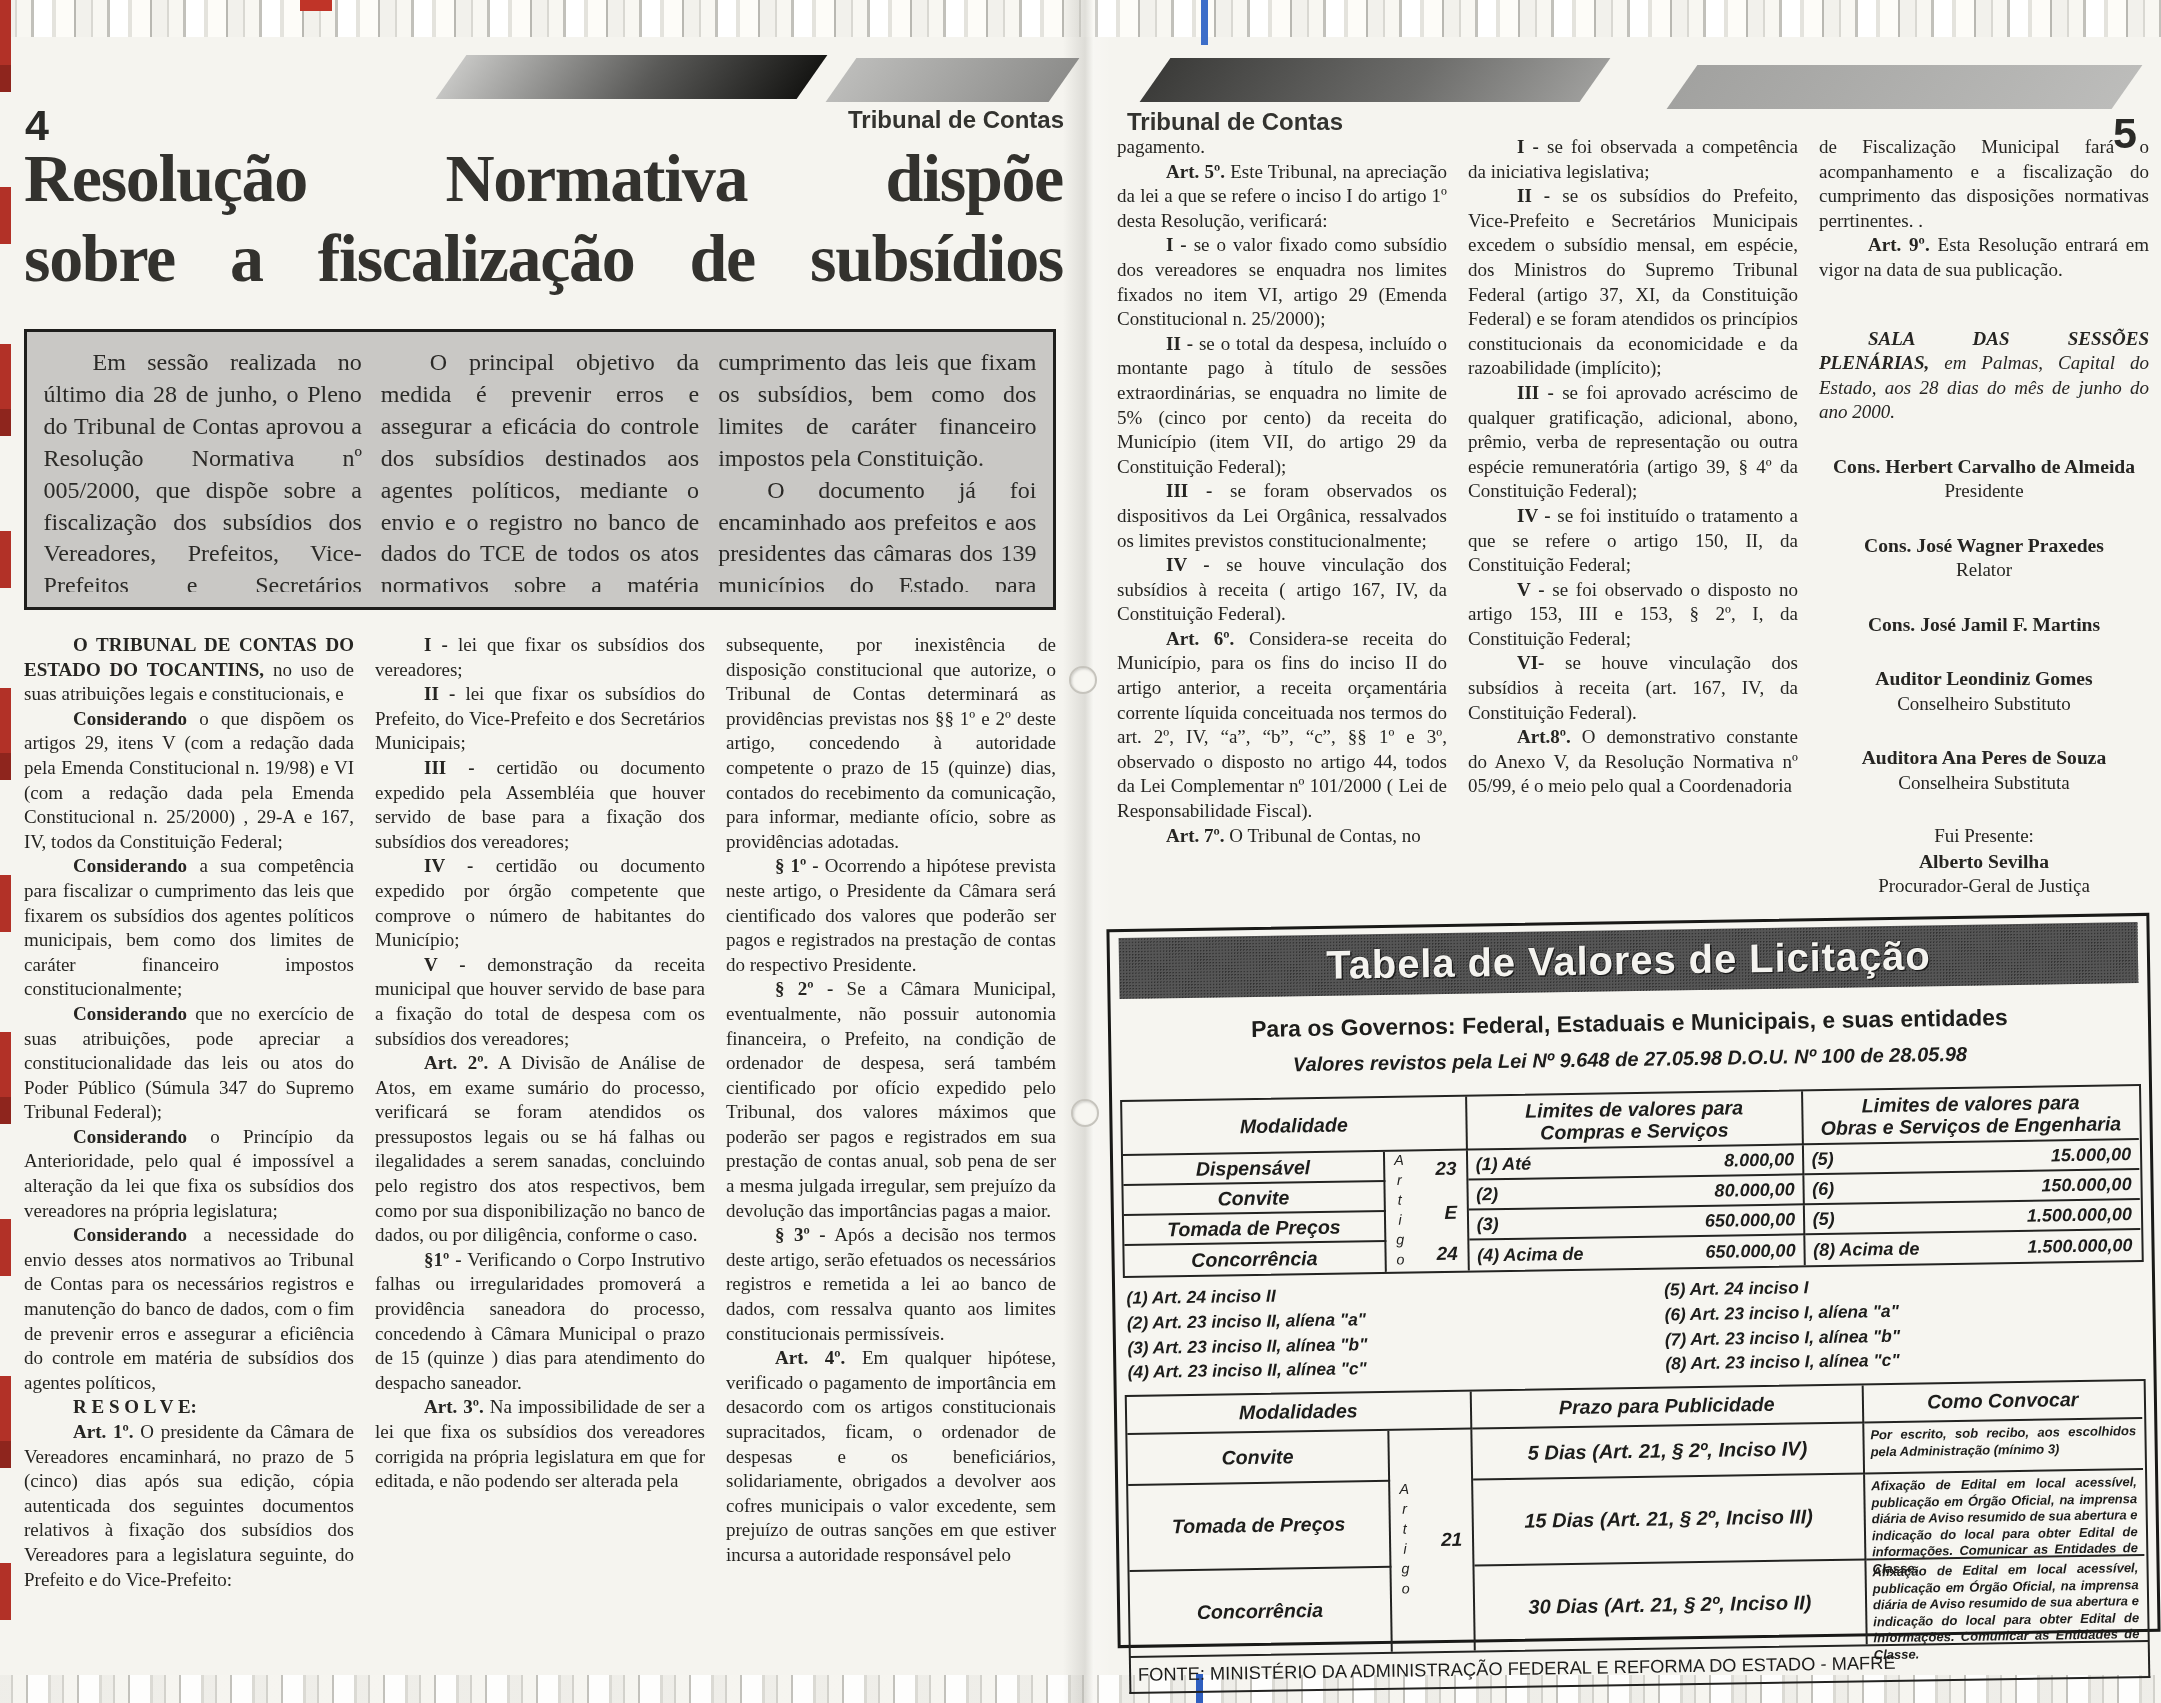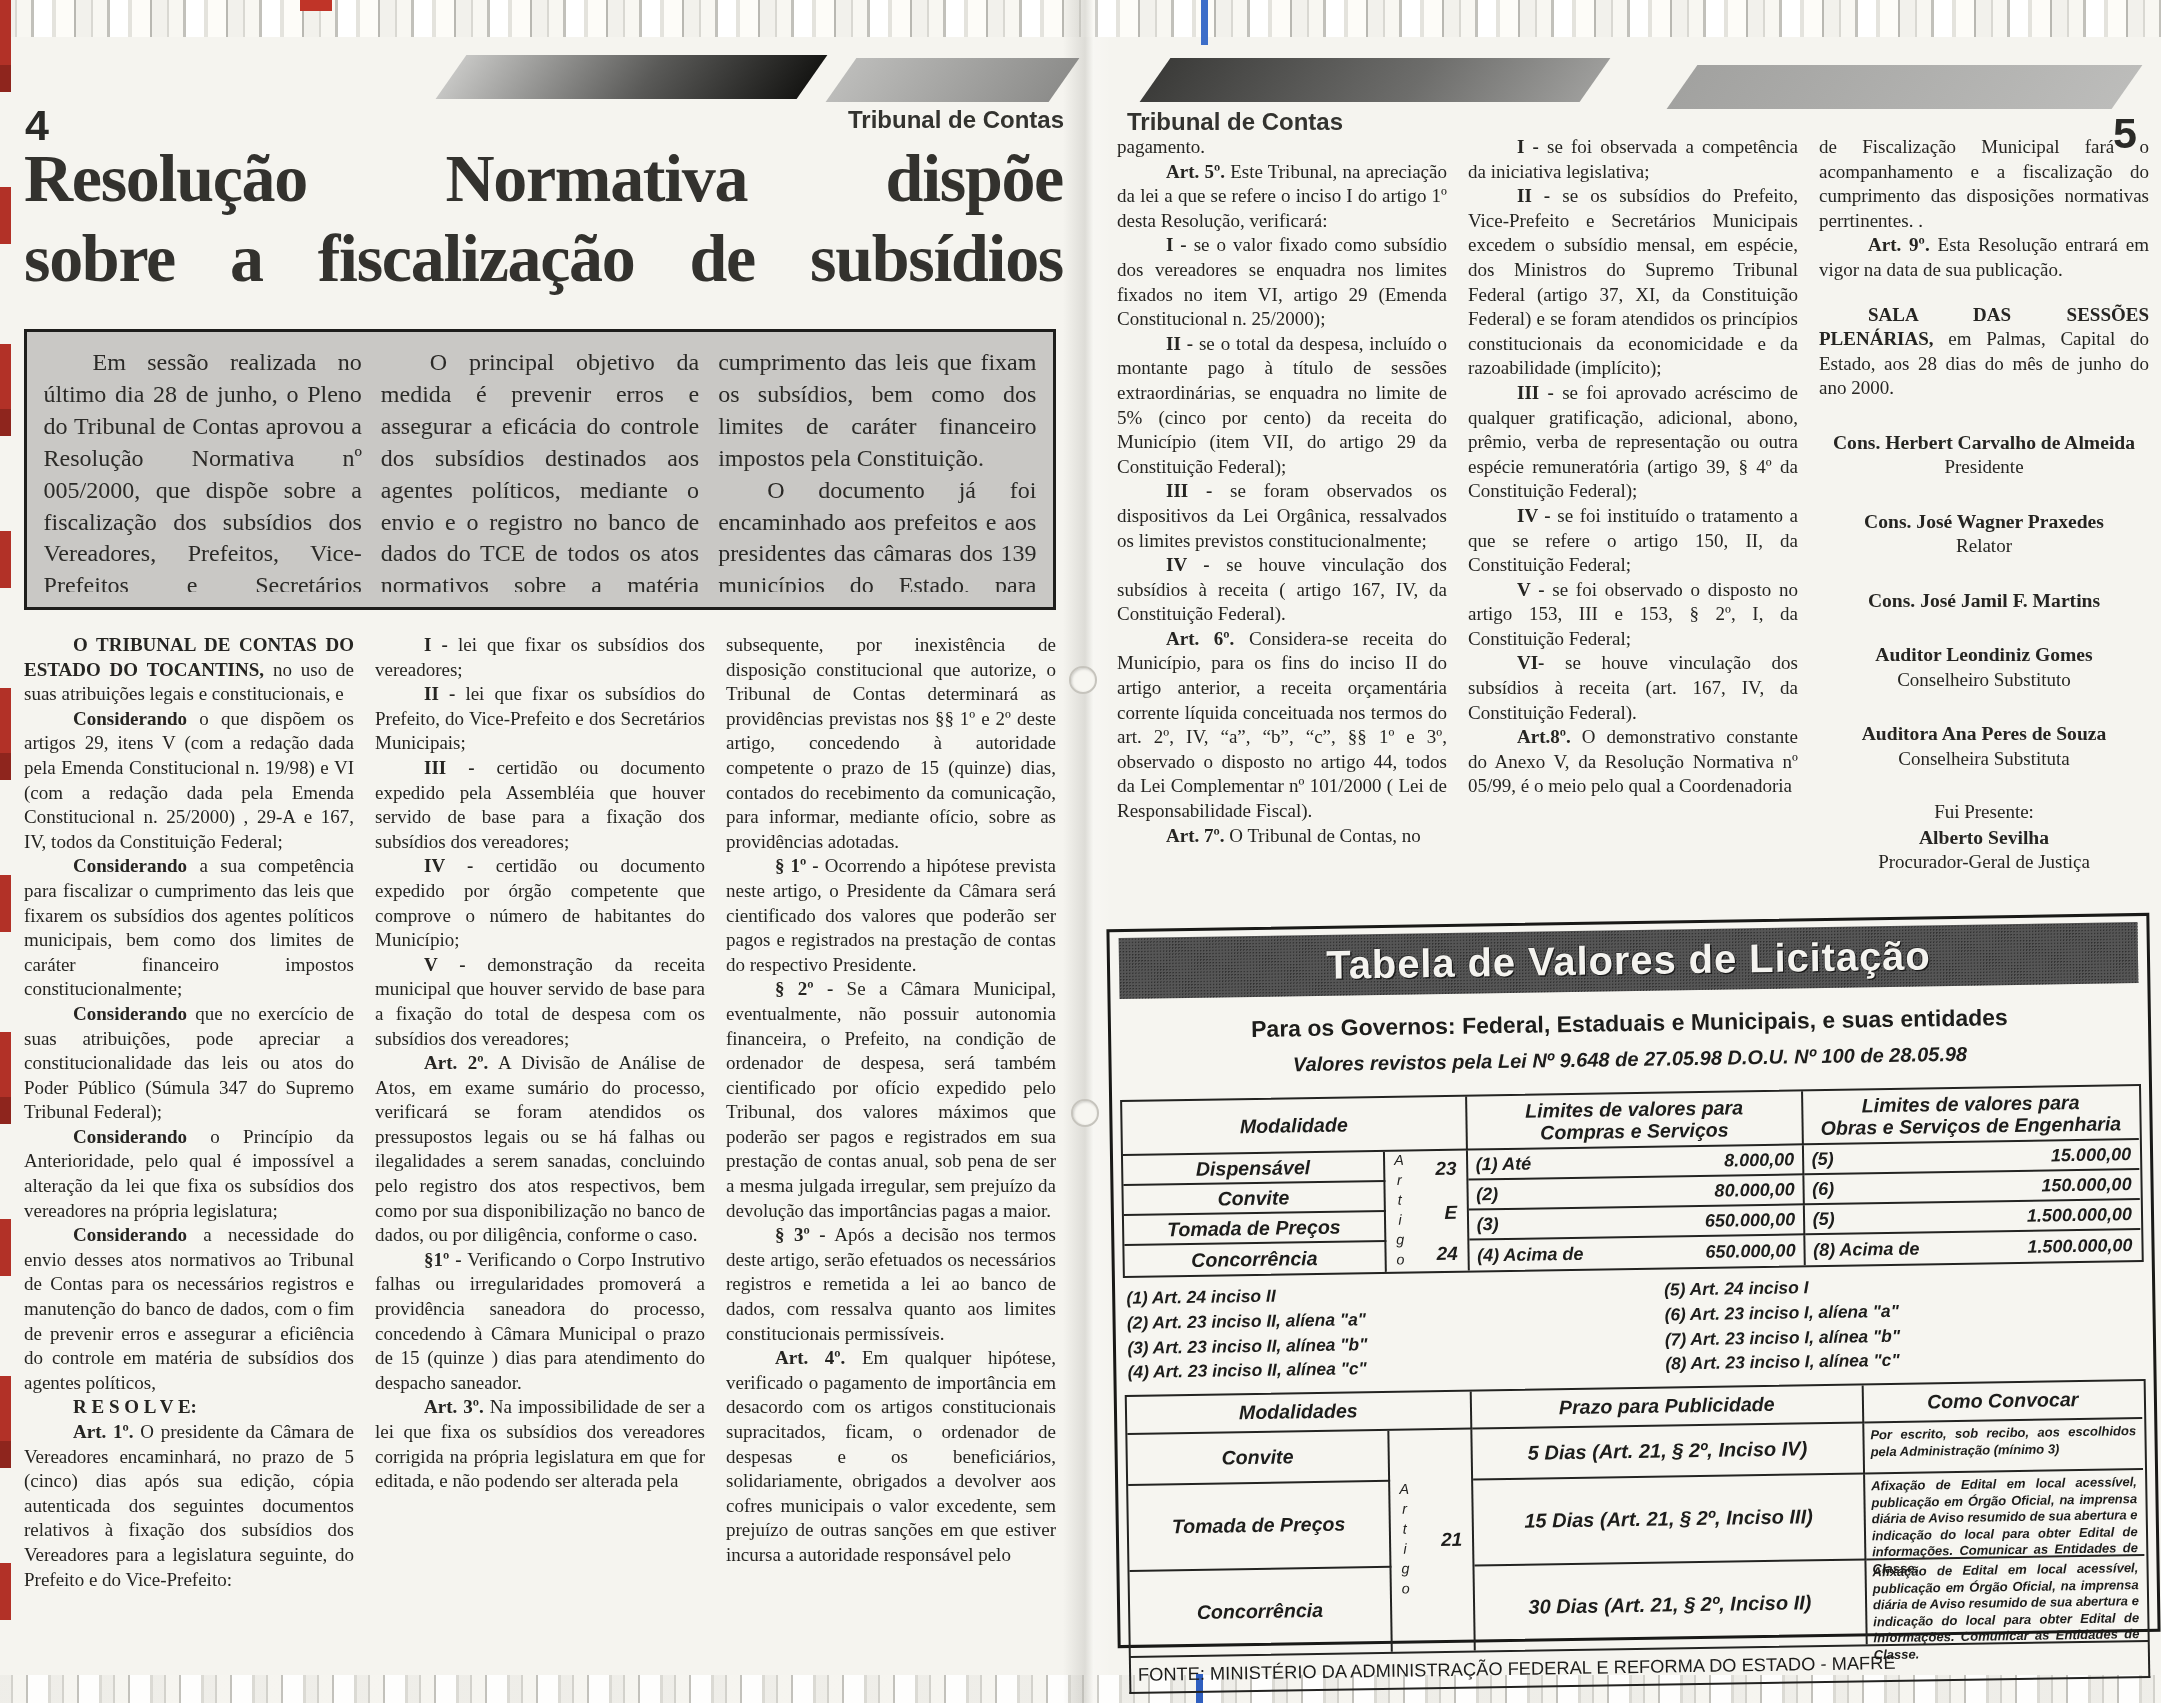--- a/index.html
+++ b/index.html
@@ -36,21 +36,21 @@
     background-size:2.6px 2.6px;box-sizing:border-box;padding:15px 16.6px;display:flex;gap:19px;}
   #intro-box .col{flex:1;font-size:24px;line-height:1.33;text-align:justify;color:#2b2a27;}
   
   .colwrap{position:absolute;display:flex;gap:21px;}
   #p4-cols{left:24px;top:633px;width:1032px;height:1055px;}
   #p5-cols{left:1117px;top:135px;width:1032px;height:781px;}
   .col{overflow:hidden;}
   .textcol{flex:1;font-size:19px;line-height:1.295;text-align:justify;}
   .para{margin:0;text-indent:49px;}
   .para.noindent{text-indent:0;}
-  .para.gap{margin-top:20px;}
+  .para.gap{margin-top:44px;font-style:italic;}
   .para b{font-weight:bold;}
   
   .sig{margin-top:29px;text-align:center;}
   .sig-pre{font-size:19px;}
   .sig-name{font-weight:bold;font-size:19.6px;}
   .sig-role{font-size:19px;}
   
   #licitacao{position:absolute;left:1112px;top:921px;width:1043px;height:719px;
     border:3.9px solid #191917;background:#f6f5f0;box-sizing:border-box;padding:5.2px 7.8px;
     transform:rotate(-0.9deg);font-family:"Liberation Sans","DejaVu Sans",sans-serif;color:#1d1d1b;}

